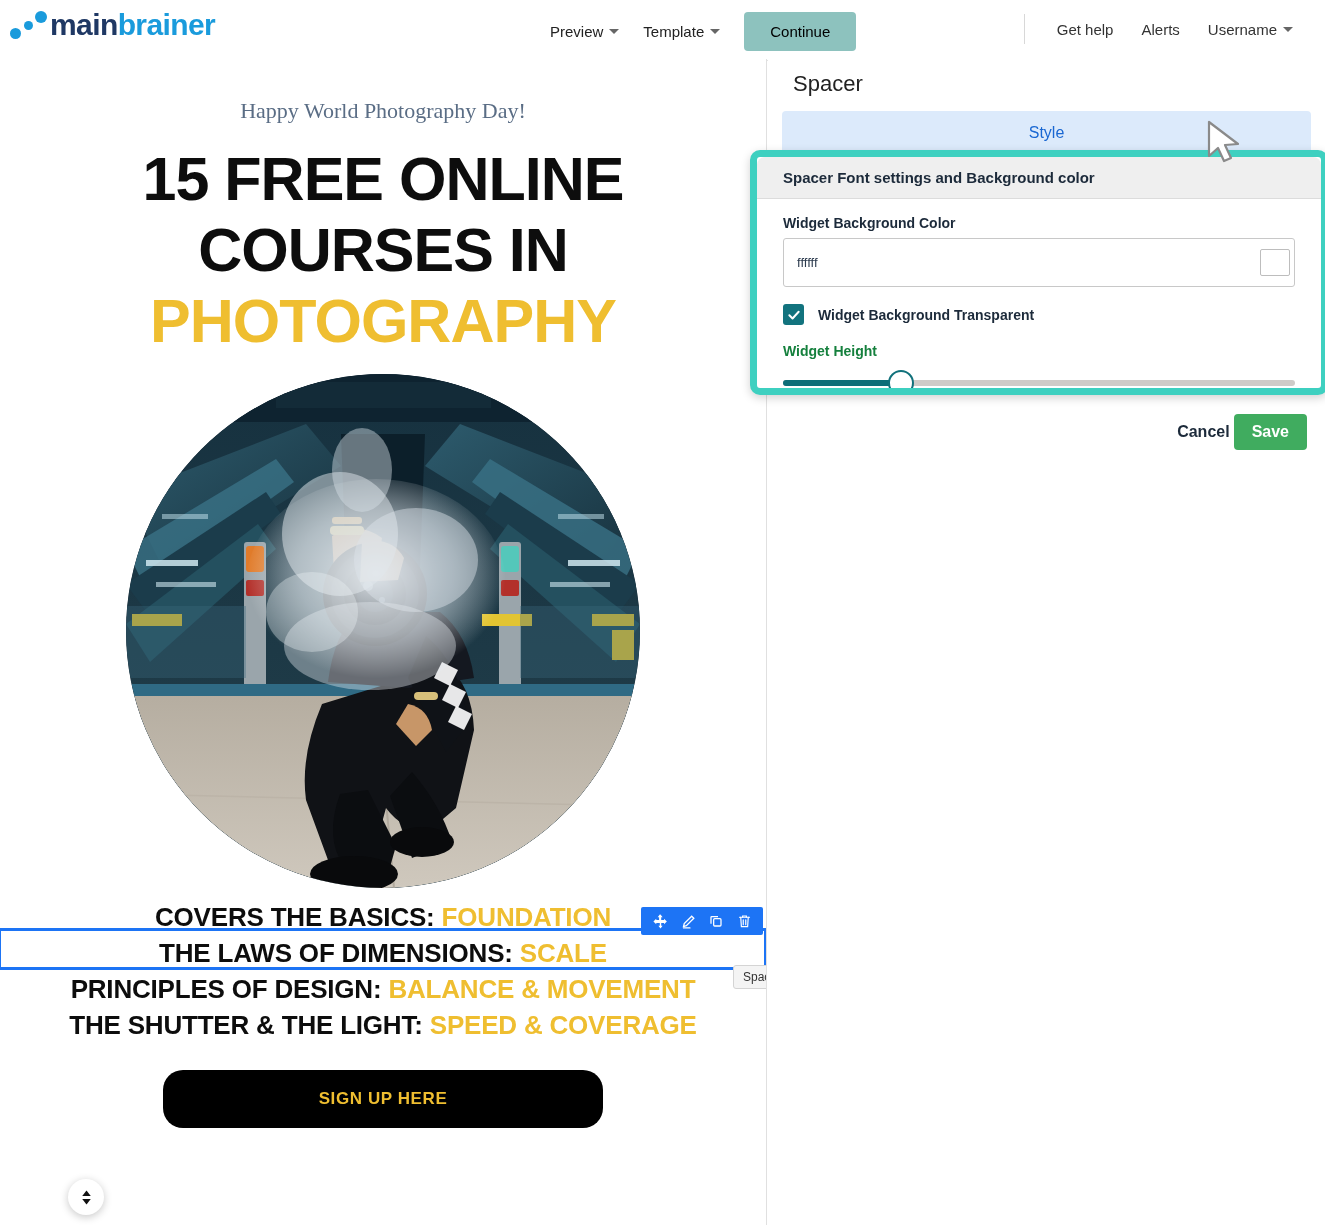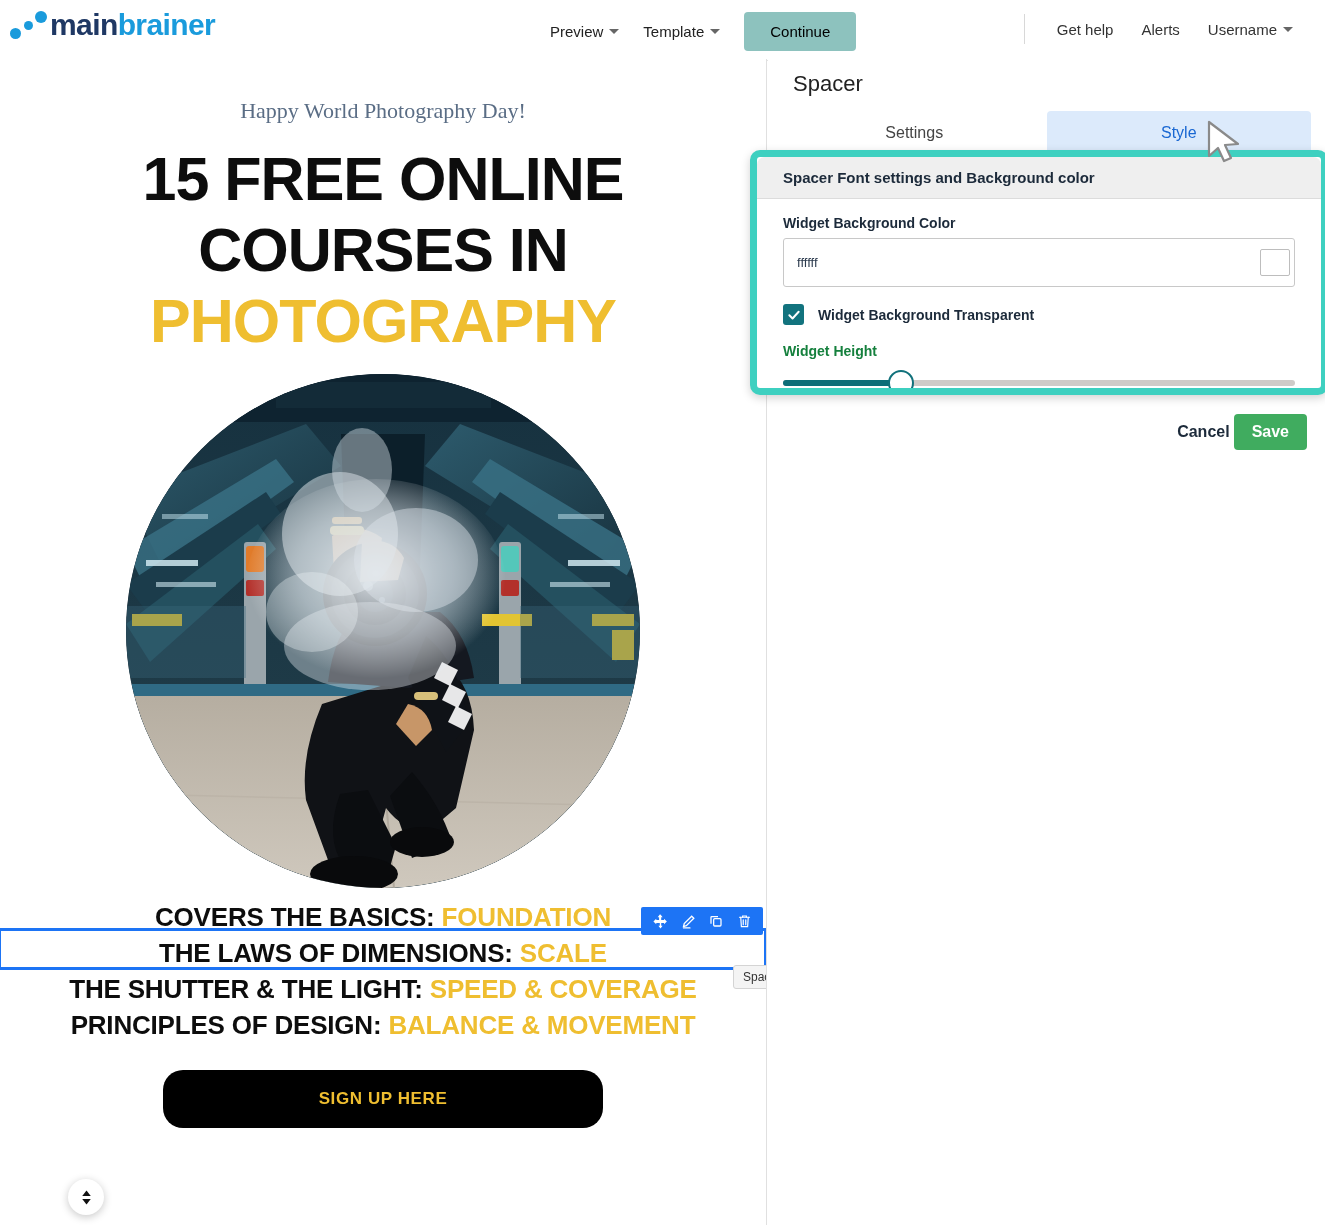--- a/index.html
+++ b/index.html
@@ -363,46 +363,45 @@
     <div class="bullets">
       <div class="line">
         <span>COVERS THE BASICS:</span>
         <span class="val">FOUNDATION</span>
       </div>
       <div class="line">
         <span>THE LAWS OF DIMENSIONS:</span>
         <span class="val">SCALE</span>
       </div>
       <div class="line">
+        <span>PRINCIPLES OF DESIGN:</span>
+        <span class="val">BALANCE &amp; MOVEMENT</span>
+      </div>
+      <div class="line">
         <span>THE SHUTTER &amp; THE LIGHT:</span>
         <span class="val">SPEED &amp; COVERAGE</span>
-      </div>
-      <div class="line">
-        <span>PRINCIPLES OF DESIGN:</span>
-        <span class="val">BALANCE &amp; MOVEMENT</span>
       </div>
     </div>
 
     <div class="cta-wrap">
       <button class="cta">SIGN UP HERE</button>
     </div>
 
     <div class="float-btn">
       <svg width="17" height="19" viewBox="0 0 24 24" fill="#111">
         <path d="M12 2l6 8H6z"></path>
           <path d="M12 22l-6-8h12z"></path>
       </svg>
     </div>
   </div>
 
   <div class="panel">
     <div class="panel-title">Spacer</div>
 
     <div class="tabs">
-      <div class="tab">Settings</div>
       <div class="tab active">Style</div>
     </div>
 
     <div class="hilite">
       <div class="hl-inner">
         <div class="hl-header">Spacer Font settings and Background color</div>
         <div class="hl-body">
           <div class="fld-label">Widget Background Color</div>
           <div class="color-input">
             <input type="text" value="ffffff" style="">

